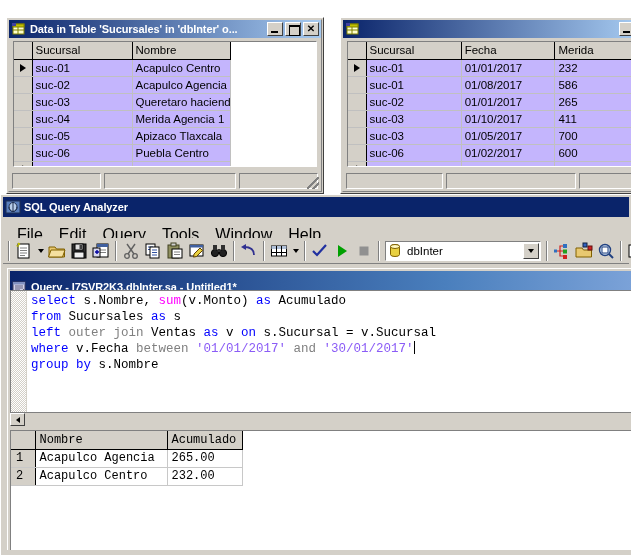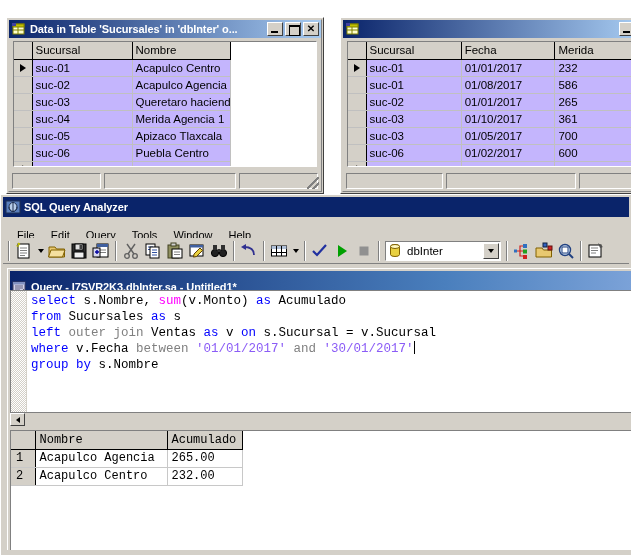--- a/index.html
+++ b/index.html
@@ -113,35 +113,35 @@
     position:absolute; left:2px; top:2px; right:2px; height:20px;
     background:#0a246a;
     display:flex; align-items:center; padding:0 2px; color:#fff;
   }
   .menubar{
     position:absolute; left:2px; top:23px; right:2px; height:20px;
     display:flex; align-items:center; padding-left:6px; gap:0px;
     background:#d4d0c8;
   }
   .menu-item{
-    padding:2px 8px; font-size:11px; color:#000; cursor:default;margin-top:13px;
+    padding:2px 8px; font-size:16px; color:#000; cursor:default;margin-top:13px;
   }
   .menu-item u{ text-decoration: underline; }
 
   .toolbar{
     position:absolute; left:2px; top:43px; right:2px; height:26px;
     background:#d4d0c8; display:flex; align-items:center; padding:0 2px;
     border-bottom:1px solid #808080;
   }
   .tb-sep{ width:2px; height:20px; border-left:1px solid #808080; border-right:1px solid #ffffff; margin:0 3px; flex:0 0 auto;}
   .tbicon{ width:22px;height:22px; display:flex;align-items:center;justify-content:center; flex:0 0 auto;}
   .dropcaret{ width:11px;height:22px;display:flex;align-items:center;justify-content:center;flex:0 0 auto;}
   .caret{ width:0;height:0;border-left:3.5px solid transparent;border-right:3.5px solid transparent;border-top:4px solid #000;}
   .dbcombo{
-    width:116px;height:20px;background:#ffffff;
+    width:156px;height:20px;background:#ffffff;
     border-top:1px solid #808080;border-left:1px solid #808080;
     border-right:1px solid #ffffff;border-bottom:1px solid #ffffff;
     display:flex;align-items:center;padding:0 1px;margin:0 2px;flex:0 0 auto;
   }
   .dbcombo-text{flex:1 1 auto;font-size:11.5px;padding-left:4px;color:#000;}
   .combo-btn{
     width:16px;height:16px;background:#d4d0c8;
     border-top:1px solid #ffffff;border-left:1px solid #ffffff;
     border-right:1px solid #404040;border-bottom:1px solid #404040;
     display:flex;align-items:center;justify-content:center;flex:0 0 auto;
@@ -336,21 +336,21 @@
               <tr>
                 <td class="rowhdr"></td>
                 <td style="width: 97px; max-width: 97px;">suc-02</td>
                 <td style="width: 95px; max-width: 95px;">01/01/2017</td>
                 <td style="width: 78px; max-width: 78px;">265</td>
               </tr>
               <tr>
                 <td class="rowhdr"></td>
                 <td style="width: 97px; max-width: 97px;">suc-03</td>
                 <td style="width: 95px; max-width: 95px;">01/10/2017</td>
-                <td style="width: 78px; max-width: 78px;">361</td>
+                <td style="width: 78px; max-width: 78px;">411</td>
               </tr>
               <tr>
                 <td class="rowhdr"></td>
                 <td style="width: 97px; max-width: 97px;">suc-03</td>
                 <td style="width: 95px; max-width: 95px;">01/05/2017</td>
                 <td style="width: 78px; max-width: 78px;">700</td>
               </tr>
               <tr>
                 <td class="rowhdr"></td>
                 <td style="width: 97px; max-width: 97px;">suc-06</td>

